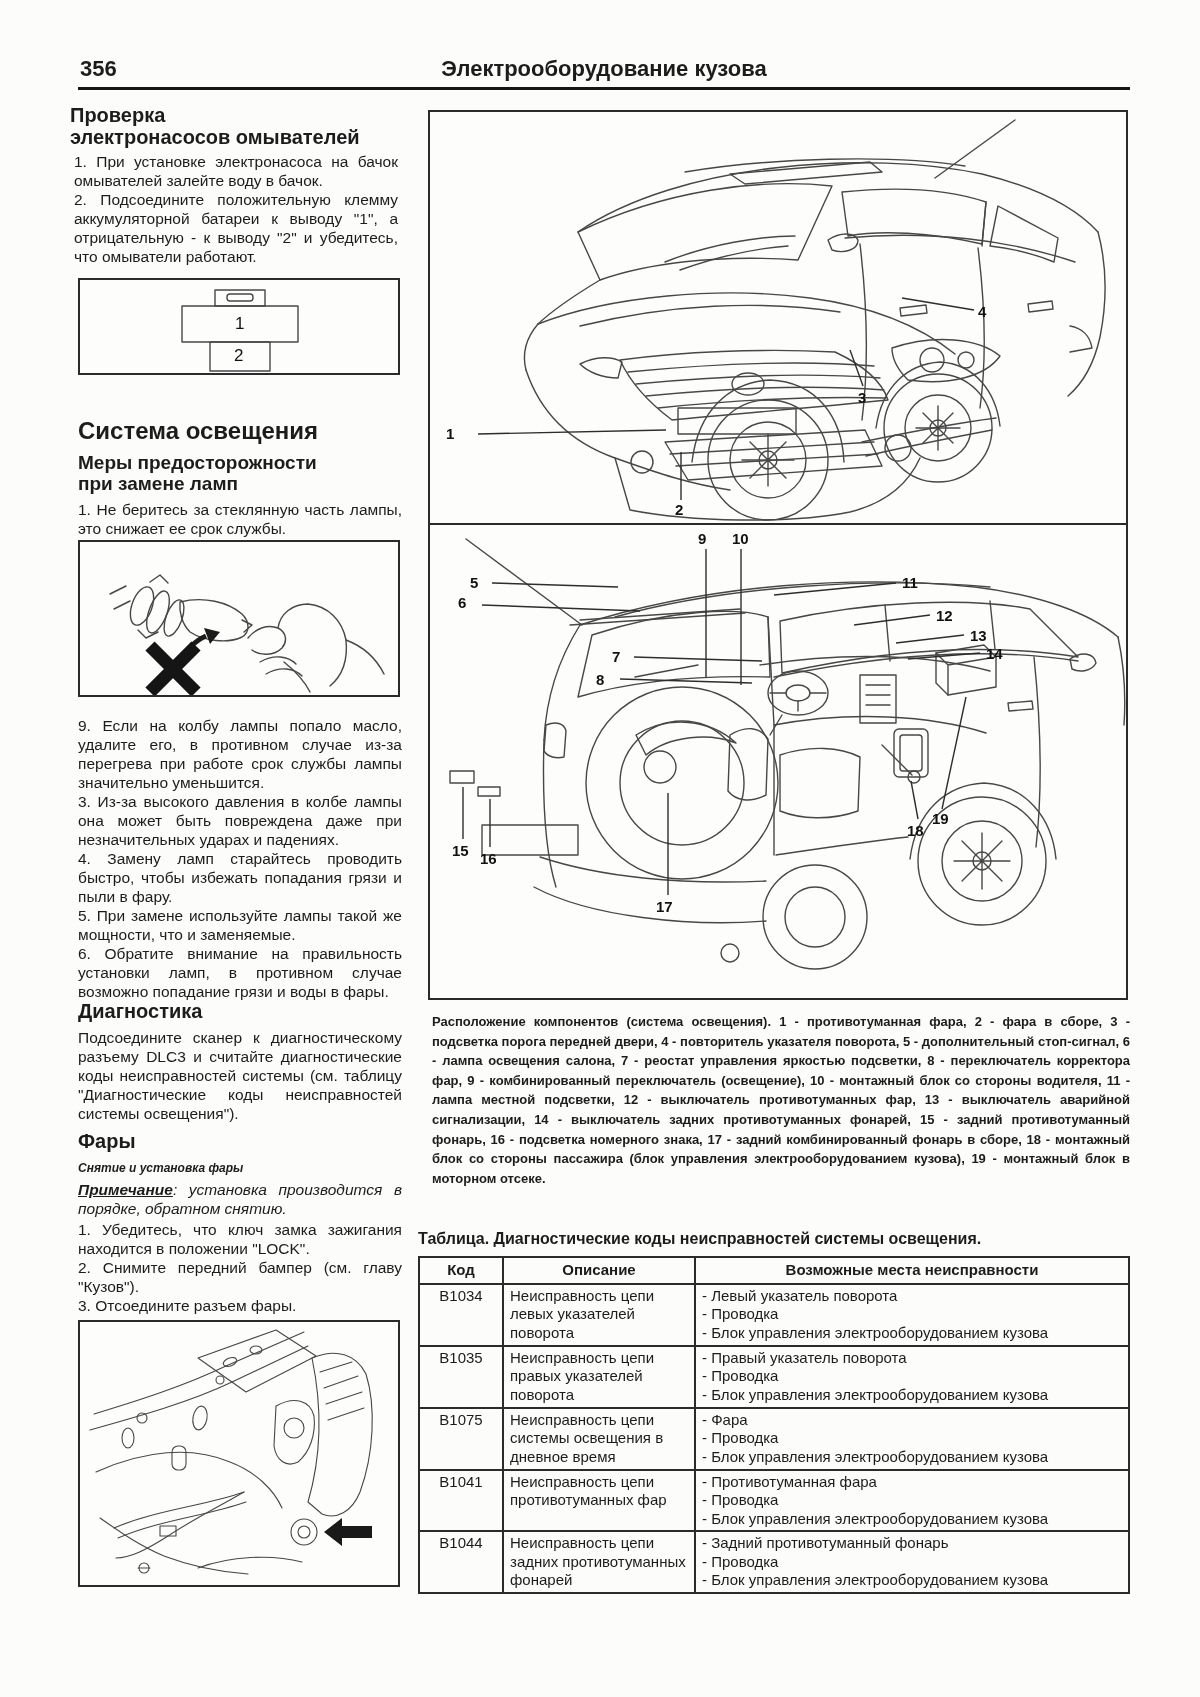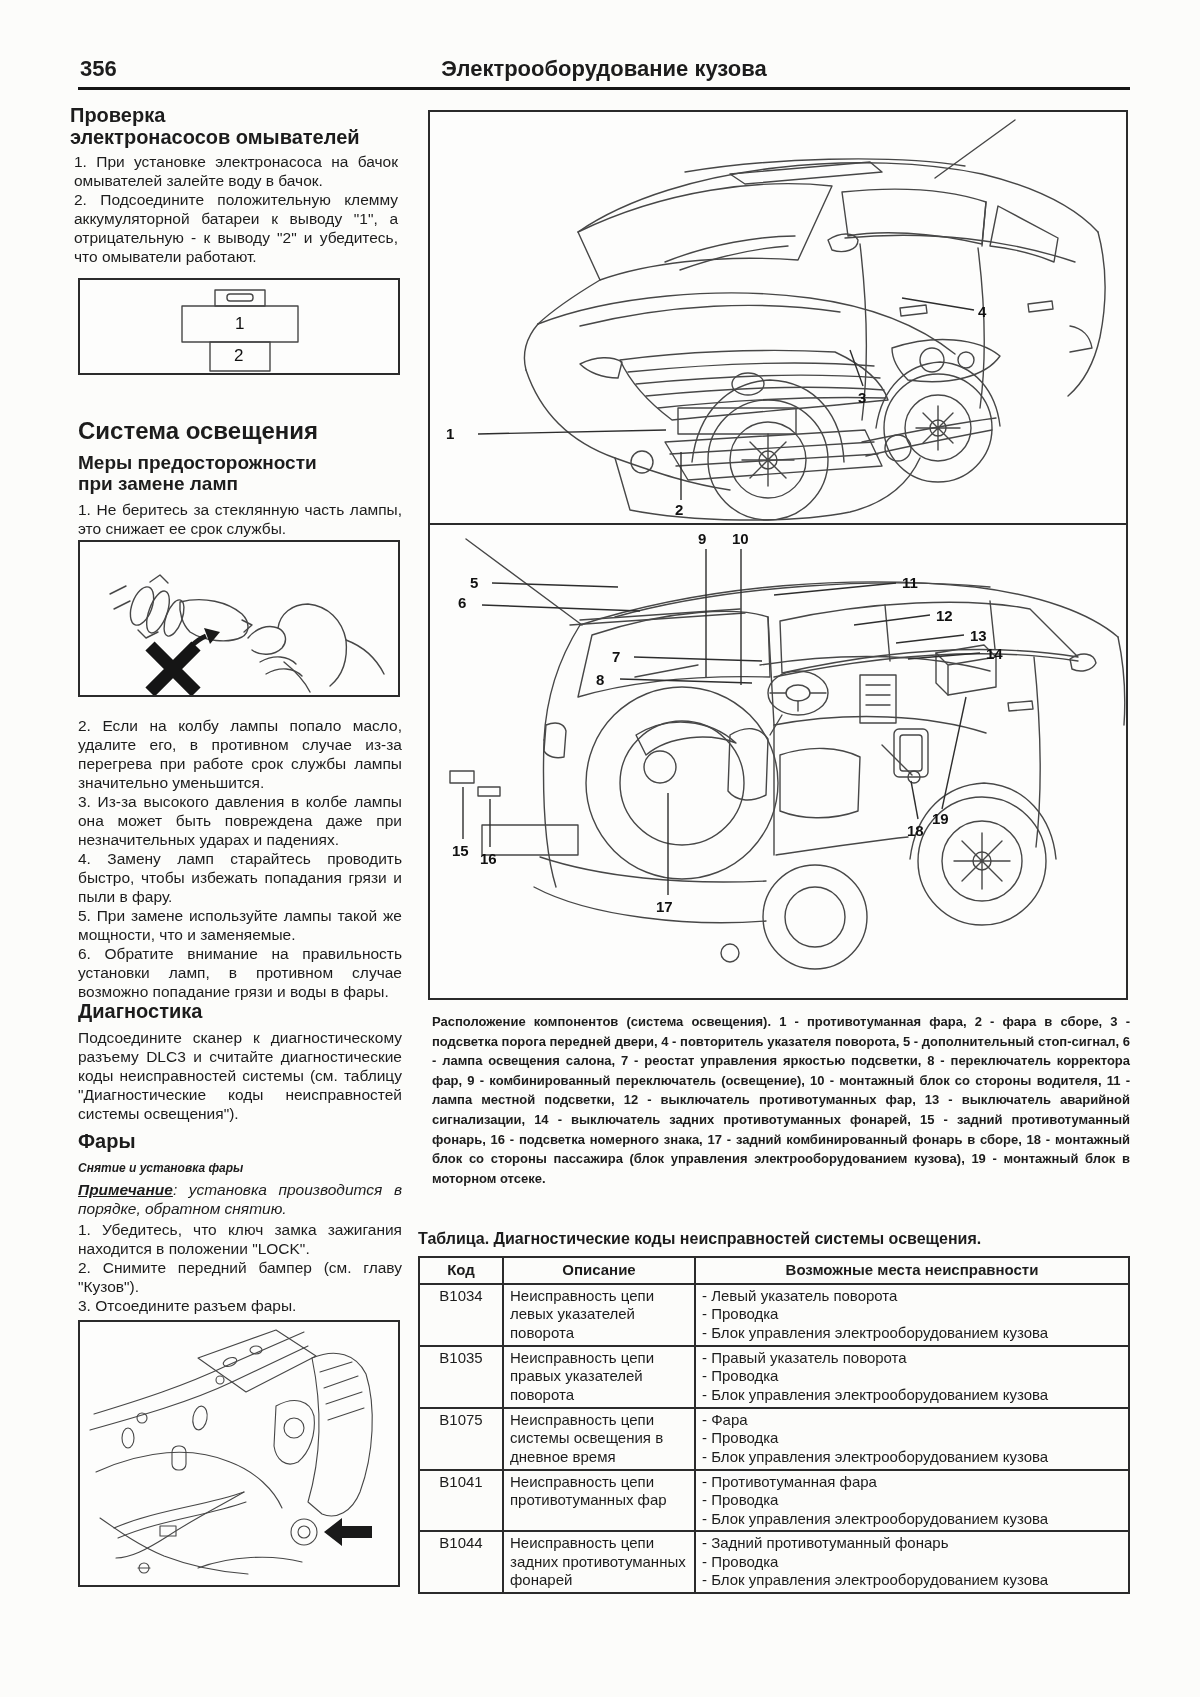--- a/index.html
+++ b/index.html
@@ -89,21 +89,21 @@
         <path d="M204,120 C214,128 224,138 230,150"></path>
         <path d="M266,98 C282,104 296,116 304,132"></path>
       </g>
       <path class="ink" d="M124,86 L140,90 L130,102 Z"></path>
       <path d="M98,122 C106,108 114,99 126,94" stroke="#1a1a1a" stroke-width="5" fill="none"></path>
       <path d="M70,104 L116,150 M116,104 L70,150" stroke="#151515" stroke-width="13" fill="none"></path>
     </svg>
   </div>
 
   <div class="abs lcol-w" style="left:78px;top:716px;">
-    <p class="p">2. Если на колбу лампы попало масло, удалите его, в противном случае из-за перегрева при работе срок службы лампы значительно уменьшится.</p>
+    <p class="p">9. Если на колбу лампы попало масло, удалите его, в противном случае из-за перегрева при работе срок службы лампы значительно уменьшится.</p>
     <p class="p">3. Из-за высокого давления в колбе лампы она может быть повреждена даже при незначительных ударах и падениях.</p>
     <p class="p">4. Замену ламп старайтесь проводить быстро, чтобы избежать попадания грязи и пыли в фару.</p>
     <p class="p">5. При замене используйте лампы такой же мощности, что и заменяемые.</p>
     <p class="p">6. Обратите внимание на правильность установки ламп, в противном случае возможно попадание грязи и воды в фары.</p>
   </div>
 
   <div class="abs h2 lcol-w" style="left:78px;top:1000px;">Диагностика</div>
   <p class="abs p lcol-w" style="left:78px;top:1028px;">Подсоедините сканер к диагностическому разъему DLC3 и считайте диагностические коды неисправностей системы (см. таблицу "Диагностические коды неисправностей системы освещения").</p>
 
   <div class="abs h2 lcol-w" style="left:78px;top:1130px;">Фары</div>

